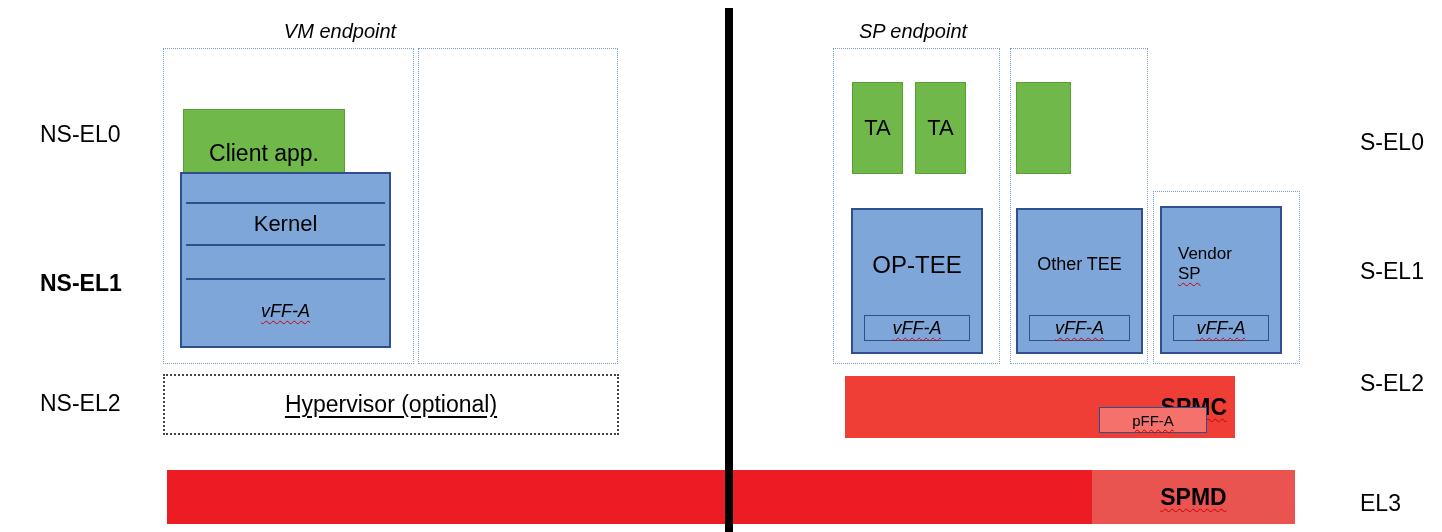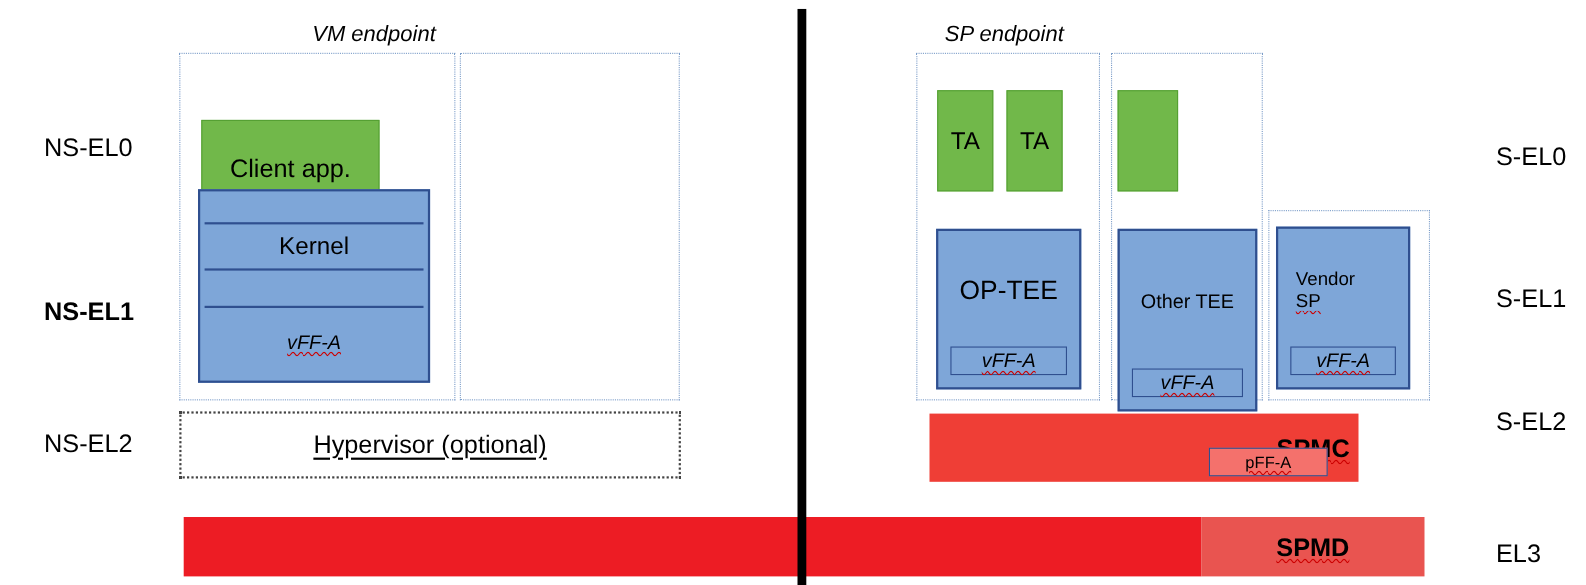--- a/index.html
+++ b/index.html
@@ -80,21 +80,21 @@
     <div style="flex:1; display:flex; align-items:center; justify-content:center; font-size:24px;">
       <span>OP-TEE</span>
     </div>
     <div class="inner-vffa vffa" style="margin:0 7px 7px;">
       <span class="squiggle">vFF-A</span>
     </div>
   </div>
 
   <div class="abs dotted-blue" style="left:1002px; top:40px; width:138px; height:316px;"></div>
   <div class="abs green-box" style="left:1008px; top:74px; width:55px; height:92px;"></div>
-  <div class="abs blue-box" style="left:1008px; top:200px; width:127px; height:166px; display:flex; flex-direction:column;">
+  <div class="abs blue-box" style="left:1008px; top:200px; width:127px; height:146px; display:flex; flex-direction:column;">
     <div style="flex:1; display:flex; align-items:center; justify-content:center; font-size:18px;">
       <span>Other TEE</span>
     </div>
     <div class="inner-vffa vffa" style="margin:0 7px 7px;">
       <span class="squiggle">vFF-A</span>
     </div>
   </div>
 
   <div class="abs dotted-blue" style="left:1145px; top:183px; width:147px; height:173px;"></div>
   <div class="abs blue-box" style="left:1152px; top:198px; width:122px; height:148px; display:flex; flex-direction:column;">

